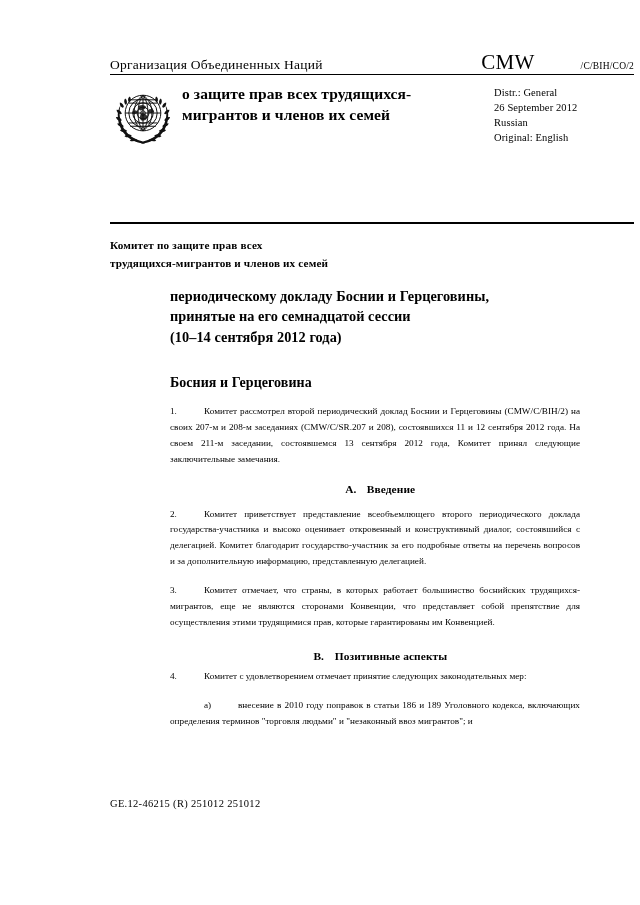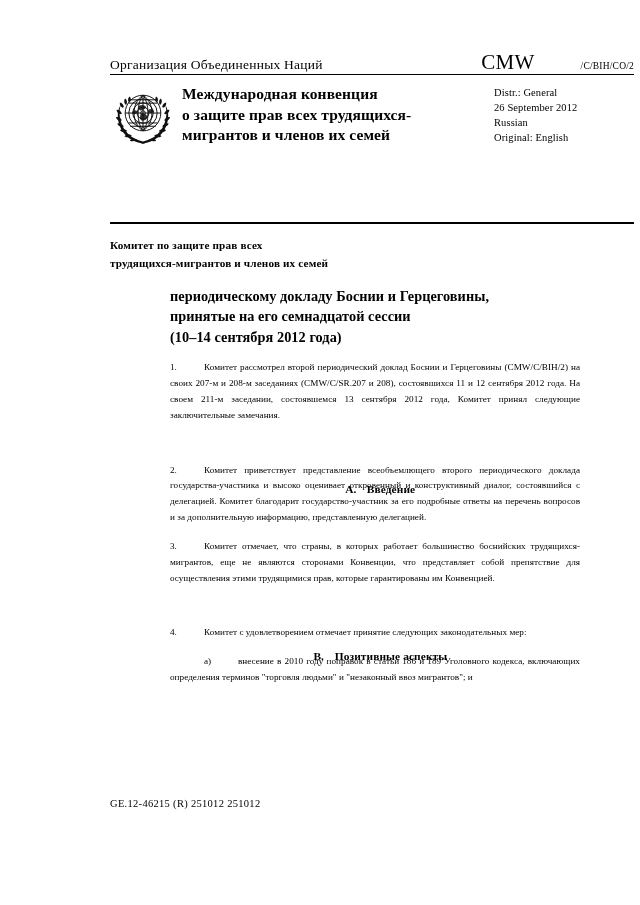--- a/index.html
+++ b/index.html
@@ -287,21 +287,20 @@
           <path d="M40 85 q-5 3 -10 1 q3 -6 11 -2 Z"></path>
           <path d="M23 31 q-3 -5 0 -9 q4 3 2 9 Z"></path>
           <path d="M28 27 q-2 -5 2 -8 q3 4 0 9 Z"></path>
         </g>
 
         <path d="M44 88 q6 3 12 0 q-6 5 -12 0 Z" fill="#111"></path>
       </svg>
     </div>
 
     <div class="conv-title">
-      <div>Международная конвенция</div>
       <div>о защите прав всех трудящихся-</div>
       <div>мигрантов и членов их семей</div>
     </div>
 
     <div class="distr">
       <div>Distr.: General</div>
       <div>26 September 2012</div>
       <div>Russian</div>
       <div>Original: English</div>
     </div>
@@ -315,20 +314,21 @@
   </div>
 
   <div class="content">
 
     <h1 class="doc-title">
       <div>периодическому докладу Боснии и Герцеговины,</div>
       <div>принятые на его семнадцатой сессии</div>
       <div>(10–14 сентября 2012 года)</div>
     </h1>
 
+    <h2 class="country">Босния и Герцеговина</h2>
 
     <p class="para"><span class="num">1.</span><span>Комитет рассмотрел второй периодический доклад Боснии и Герцеговины (CMW/C/BIH/2) на своих 207-м и 208-м заседаниях (CMW/C/SR.207 и 208), состоявшихся 11 и 12 сентября 2012 года. На своем 211-м заседании, состоявшемся 13 сентября 2012 года, Комитет принял следующие заключительные замечания.</span></p>
 
     <div style="height:26px"></div>
 
     <p class="para"><span class="num">2.</span><span>Комитет приветствует представление всеобъемлющего второго периодического доклада государства-участника и высоко оценивает откровенный и конструктивный диалог, состоявшийся с делегацией. Комитет благодарит государство-участник за его подробные ответы на перечень вопросов и за дополнительную информацию, представленную делегацией.</span></p>
 
     <p class="para"><span class="num">3.</span><span>Комитет отмечает, что страны, в которых работает большинство боснийских трудящихся-мигрантов, еще не являются сторонами Конвенции, что представляет собой препятствие для осуществления этими трудящимися прав, которые гарантированы им Конвенцией.</span></p>
 
     <div style="height:26px"></div>

